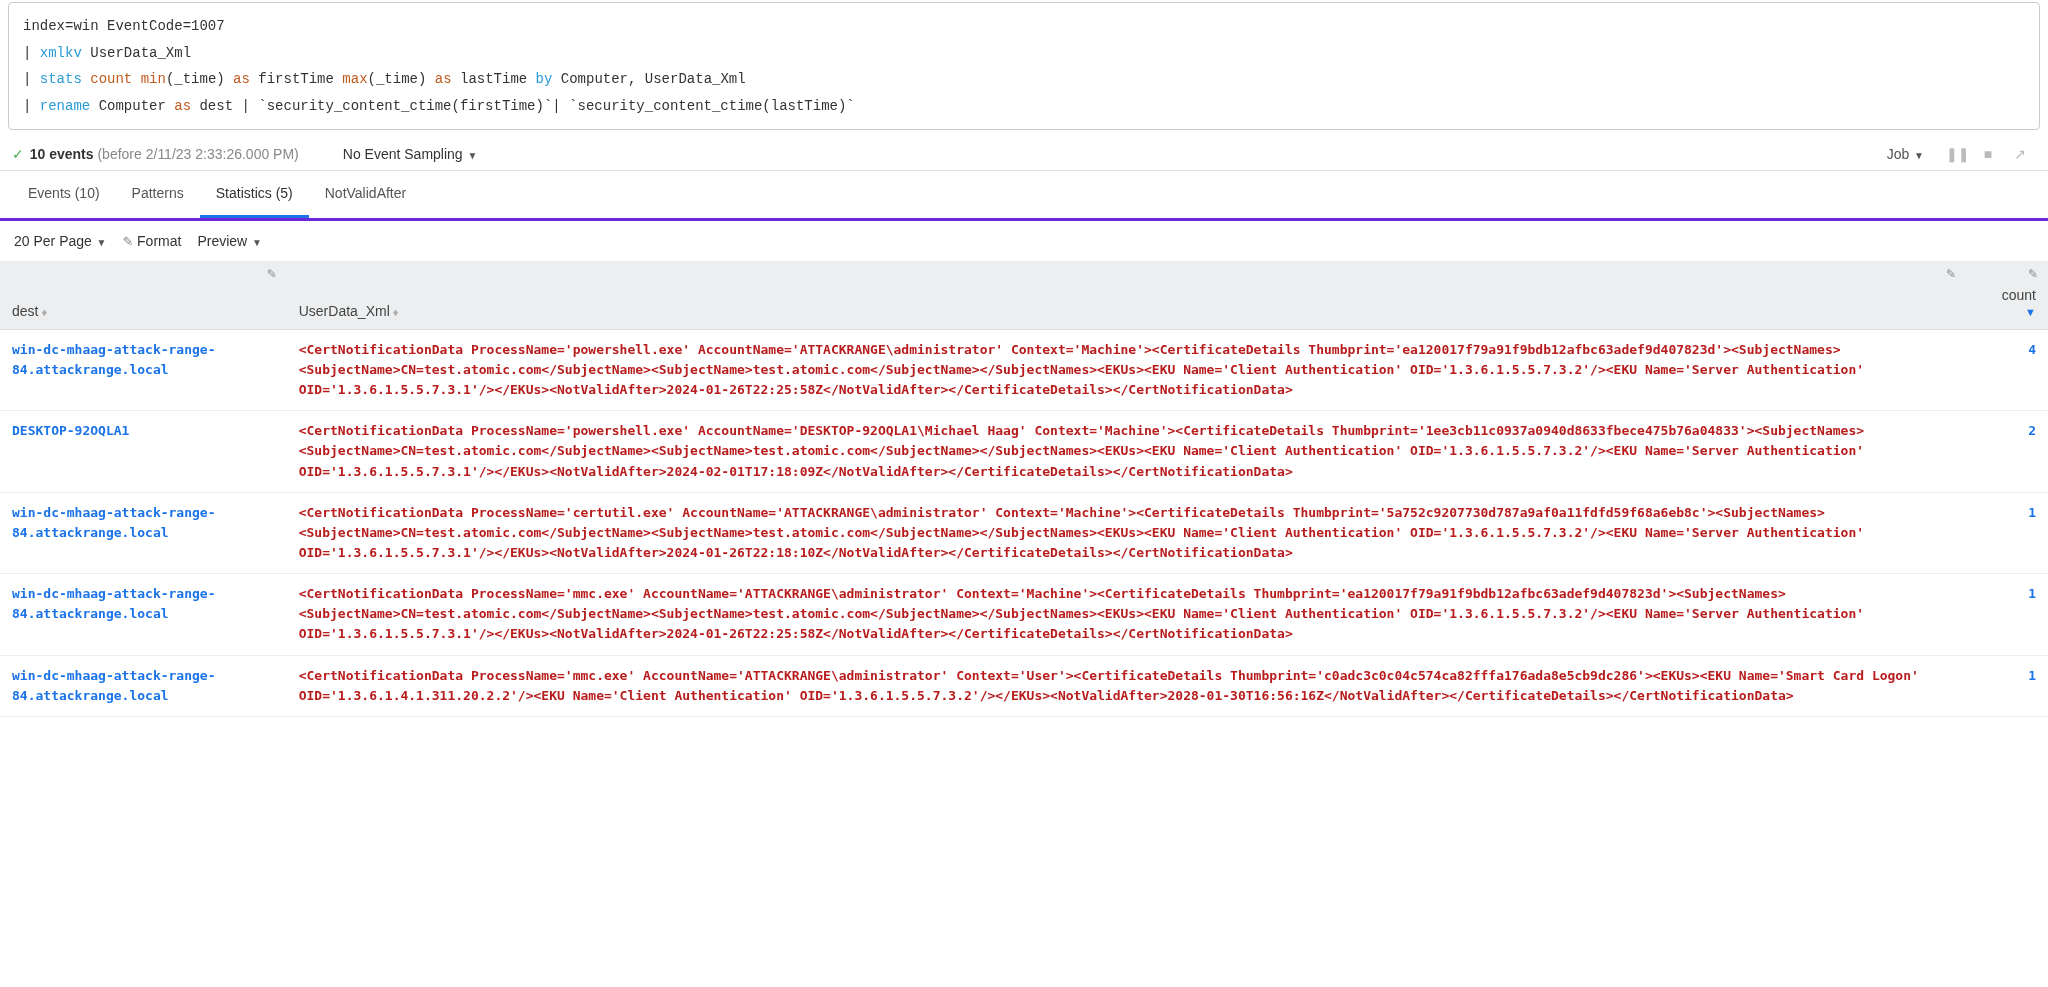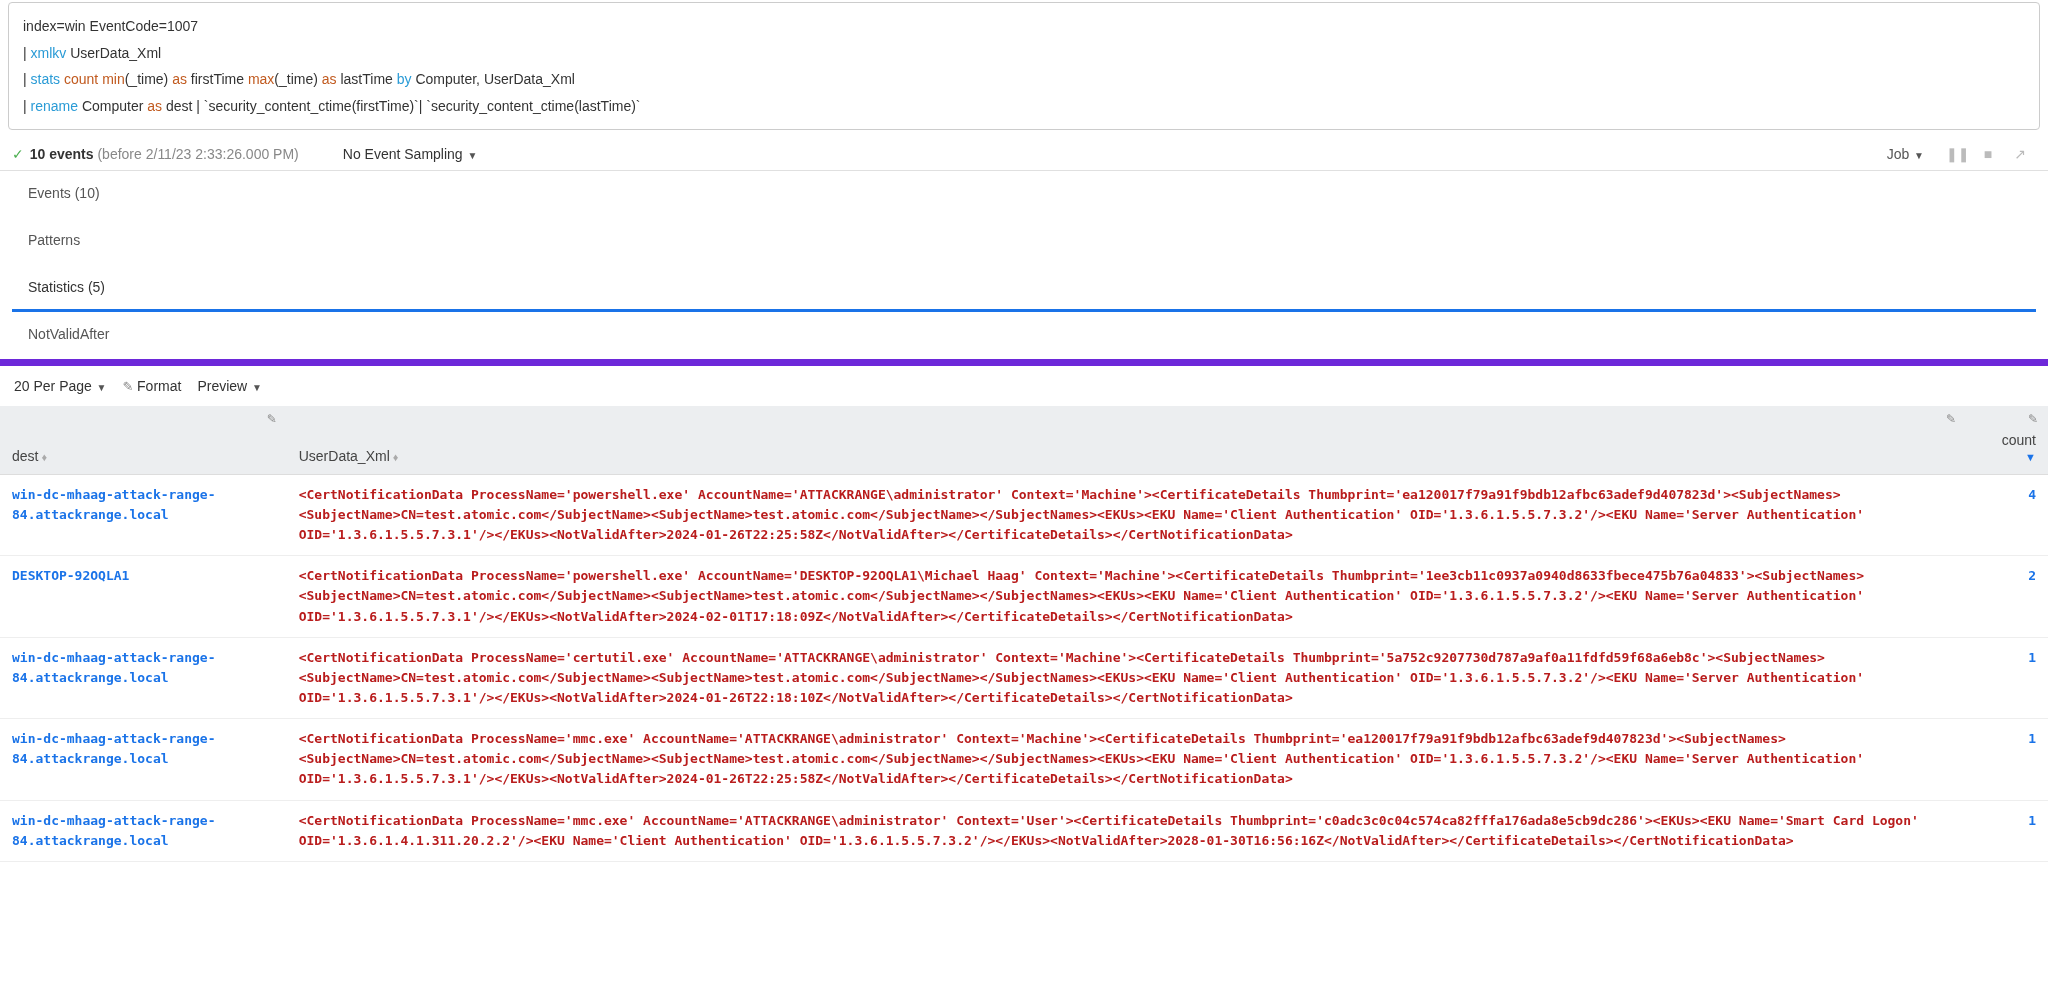--- a/index.html
+++ b/index.html
@@ -1,28 +1,28 @@
 <!DOCTYPE html>
 <html><head>
 <meta charset="utf-8">
 <style>
   * { box-sizing: border-box; margin: 0; padding: 0; }
   body { font-family: "Helvetica Neue", Arial, sans-serif; font-size: 14px; color: #333; background: #fff; }
-  .search-box { border: 1px solid #ccc; border-radius: 4px; margin: 2px 8px 8px 8px; padding: 10px 14px; font-family: Liberation Sans, sans-serif; font-size: 14px; line-height: 1.9; color: #333; white-space: pre; overflow-x: auto; }
+  .search-box { border: 1px solid #ccc; border-radius: 4px; margin: 2px 8px 8px 8px; padding: 10px 14px; font-family: Liberation Mono, monospace; font-size: 14px; line-height: 1.9; color: #333; white-space: pre; overflow-x: auto; }
   .tok-keyword { color: #2a9bd6; }
   .tok-func { color: #c15a1f; }
   .status-bar { display: flex; align-items: center; padding: 8px 12px; border-bottom: 1px solid #e0e0e0; font-size: 14px; color: #555; }
   .check-icon { color: #4caf50; margin-right: 6px; }
   .status-summary strong { color: #333; font-weight: 600; }
   .status-summary .paren { color: #888; }
   .esampling { margin-left: 44px; color: #333; }
   .spacer { flex: 1; }
   .job-menu { margin-right: 16px; }
   .icon-btn { display: inline-block; width: 20px; text-align: center; color: #bbb; margin: 0 6px; }
-  .tabs { display: flex; border-bottom: 7px solid #6d28d9; padding: 0 12px; flex-direction: column; }
+  .tabs { display: flex; border-bottom: 3px solid #6d28d9; padding: 0 12px; }
   .tab { padding: 14px 16px; color: #555; cursor: pointer; border-bottom: 3px solid transparent; }
   .tab.active { color: #333; border-bottom-color: #1a73e8; font-weight: 500; }
   .controls-row { display: flex; align-items: center; padding: 12px 14px; color: #333; gap: 16px; }
   .ctrl { cursor: pointer; }
   .caret { font-size: 10px; vertical-align: middle; margin-left: 2px; color: #555; }
   .pencil { color: #888; font-size: 13px; }
   table.results { width: 100%; border-collapse: collapse; table-layout: fixed; }
   table.results thead th { background: #eceef0; text-align: left; font-weight: 500; color: #444; padding: 10px 12px; border-bottom: 1px solid #ddd; vertical-align: bottom; height: 68px; position: relative; }
   table.results thead th .col-edit { position: absolute; top: 6px; right: 10px; color: #888; font-size: 12px; }
   .sort-arrows { color: #aaa; font-size: 11px; margin-left: 3px; }

